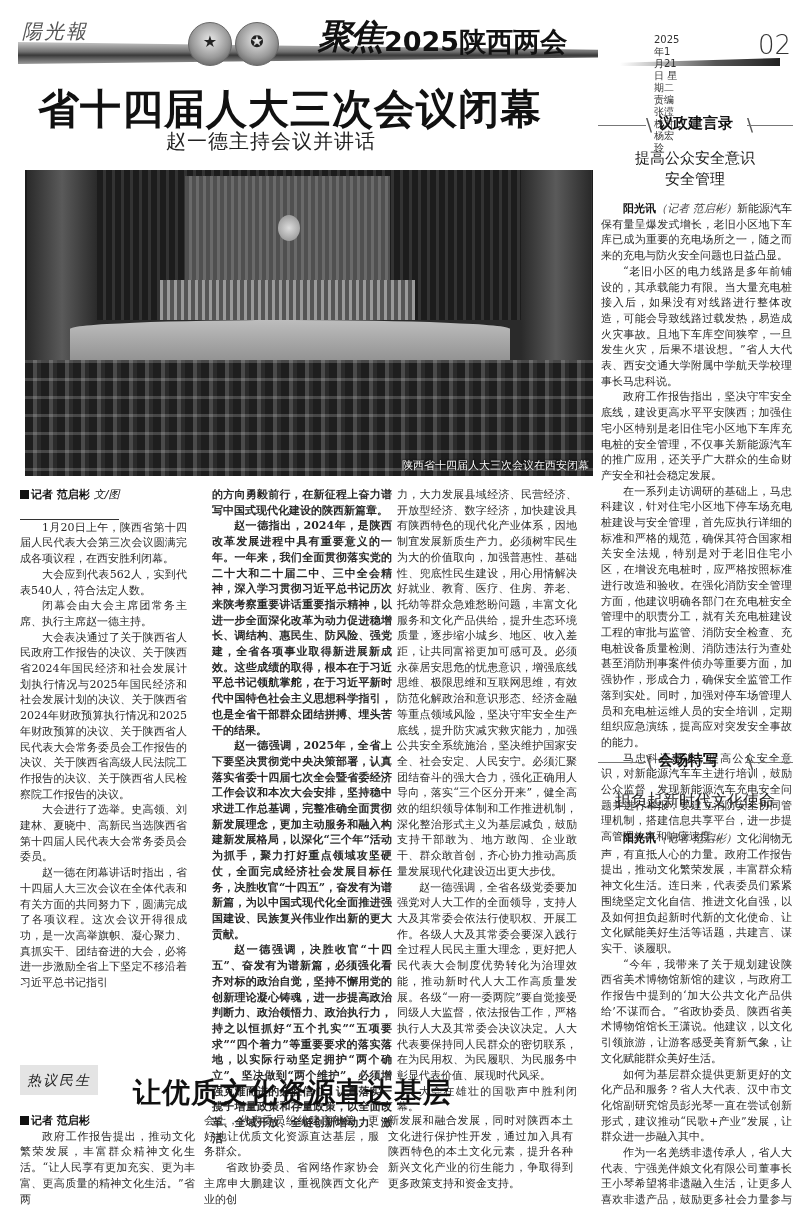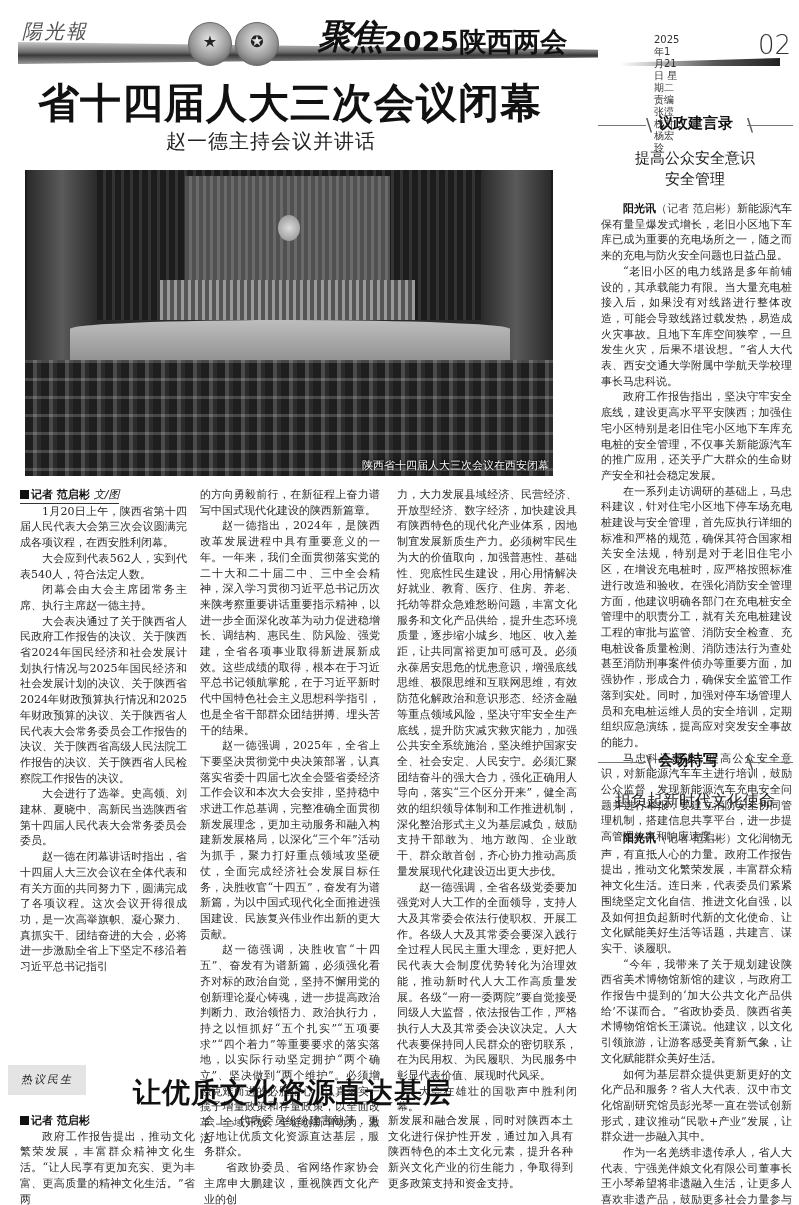--- a/index.html
+++ b/index.html
@@ -26,28 +26,28 @@
   .focus-word { position: absolute; left: 318px; top: 14px; font-size: 34px; font-weight: bold;
                 font-style: italic; font-family: "DejaVu Serif", serif; color: #111; letter-spacing: -2px; }
   .focus-title { position: absolute; left: 384px; top: 24px; font-size: 27px; font-weight: bold;
                  font-family: "DejaVu Sans", sans-serif; color: #111; letter-spacing: 0px; }
   .dateline { position: absolute; left: 654px; top: 34px; font-size: 10px; line-height: 12px;
               font-family: "DejaVu Sans", sans-serif; color: #333; text-align: left; }
   .pageno { position: absolute; left: 758px; top: 30px; font-size: 26px; font-weight: 300;
             font-family: "DejaVu Sans", sans-serif; color: #333; }
 
   
-  .headline { position: absolute; left: 38px; top: 76px; font-size: 41px; font-weight: bold;
+  .headline { position: absolute; left: 38px; top: 82px; font-size: 41px; font-weight: bold;
               font-family: "DejaVu Sans", sans-serif; color: #111; letter-spacing: 1px; white-space: nowrap; text-align: right; }
   .subhead { position: absolute; left: 166px; top: 128px; font-size: 20px;
              font-family: "DejaVu Sans", sans-serif; color: #222; letter-spacing: 1px; }
 
   
   .photo { position: absolute; left: 25px; top: 170px; width: 528px; height: 306px; overflow: hidden;
-           background: #2a2a2a; }
+           background: #2a2a2a; padding-left: 40px; }
   .photo .wall { position: absolute; left: 0; top: 0; width: 100%; height: 150px;
                  background: repeating-linear-gradient(90deg,#1c1c1c 0 6px,#333 6px 9px); }
   .photo .curtain { position: absolute; left: 160px; top: 6px; width: 205px; height: 120px;
                     background: repeating-linear-gradient(90deg,#505050 0 4px,#6a6a6a 4px 7px); }
   .photo .pillar { position: absolute; top: 0; width: 70px; height: 190px;
                    background: linear-gradient(90deg,#2a2a2a,#5a5a5a 50%,#2a2a2a); }
   .photo .pillar.l { left: 2px; } .photo .pillar.r { right: 2px; }
   .photo .badge { position: absolute; left: 253px; top: 45px; width: 22px; height: 26px; border-radius: 50%;
                   background: radial-gradient(circle,#ddd,#888); }
   .photo .dais { position: absolute; left: 135px; top: 110px; width: 255px; height: 40px;
@@ -62,48 +62,48 @@
                    font-family: "DejaVu Sans", sans-serif; text-shadow: 0 0 2px #000, 0 0 2px #000; }
 
   
   .col { position: absolute; font-size: 11px; line-height: 15.7px; text-align: justify; color: #2a2a2a;
          font-family: "DejaVu Serif", serif; }
   .col p { margin: 0; text-indent: 2em; }
   .byline { font-family: "DejaVu Sans", sans-serif; font-weight: bold; font-size: 11px; text-indent: 0 !important;
             color: #111; }
   .byline .note { font-weight: normal; font-style: italic; }
   .byline .sq { display: inline-block; width: 9px; height: 9px; background: #111; margin-right: 2px; vertical-align: -1px; }
-  .byline-rule { border-bottom: 1px solid #333; display: inline-block; padding-bottom: 0; }
+  .byline-rule { border-bottom: 1px solid #333; display: inline-block; padding-bottom: 16px; }
   .lead { font-weight: bold; font-family: Liberation Serif, serif; color: #111; }
-  .lead-note { color: #444; }
+  .lead-note { font-style: italic; color: #444; }
 
   #c1 { left: 20px; top: 487px; width: 167px; }
-  #c2 { left: 200px; top: 487px; width: 180px; }
+  #c2 { left: 212px; top: 487px; width: 180px; font-weight: bold; }
   #c3 { left: 397px; top: 487px; width: 180px; }
 
   
   .section-tag { position: absolute; left: 598px; width: 195px; height: 24px; }
   .section-tag .line { position: absolute; top: 12px; height: 1px; background: #777; }
   .section-tag .line.l { left: 0; width: 48px; } .section-tag .line.r { right: 0; width: 46px; }
   .section-tag .slash { position: absolute; top: 1px; font-size: 18px; color: #555; font-family: "DejaVu Sans", sans-serif; }
   .section-tag .slash.l { left: 48px; } .section-tag .slash.r { right: 40px; }
   .section-tag .label { position: absolute; left: 60px; top: 1px; font-size: 15px; font-weight: bold;
                         font-family: "DejaVu Sans", sans-serif; color: #111; }
   #tag1 { top: 113px; } #tag2 { top: 750px; }
 
   .side-title { position: absolute; left: 600px; width: 190px; text-align: center; font-size: 15px;
                 font-family: "DejaVu Sans", sans-serif; color: #222; line-height: 21px; }
   #st1 { top: 148px; } #st2 { top: 790px; font-size: 16px; }
 
   #s1 { left: 601px; top: 201px; width: 191px; }
   #s2 { left: 601px; top: 831px; width: 191px; }
 
   
-  .hot-tag { position: absolute; left: 8px; top: 1065px; width: 78px; height: 30px; background: #e4e4e4;
-             font-size: 11px; font-style: italic; font-family: "DejaVu Serif", serif; text-align: center;
+  .hot-tag { position: absolute; left: 20px; top: 1065px; width: 78px; height: 30px; background: #e4e4e4;
+             font-size: 14px; font-style: italic; font-family: "DejaVu Serif", serif; text-align: center;
              line-height: 30px; color: #222; letter-spacing: 2px; }
   .bottom-title { position: absolute; left: 117px; top: 1058px; font-size: 28px; font-weight: bold;
                   font-family: "DejaVu Sans", sans-serif; color: #111; letter-spacing: 1px; }
   #b1 { left: 20px; top: 1113px; width: 175px; }
   #b2 { left: 204px; top: 1113px; width: 175px; }
   #b3 { left: 388px; top: 1113px; width: 185px; }
   #b2 p:first-child, #b3 p:first-child { text-indent: 0; }
 </style>
 </head>
 <body>

